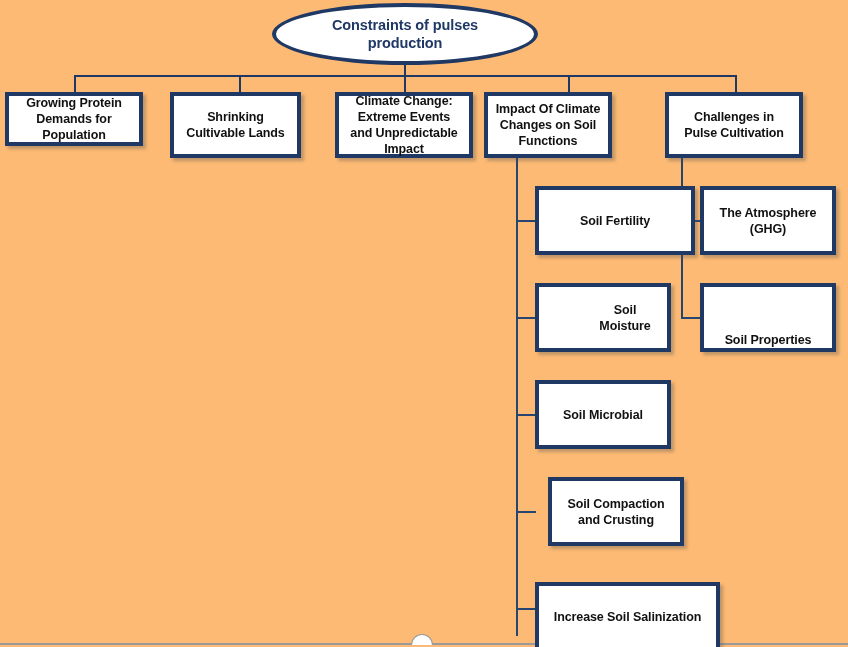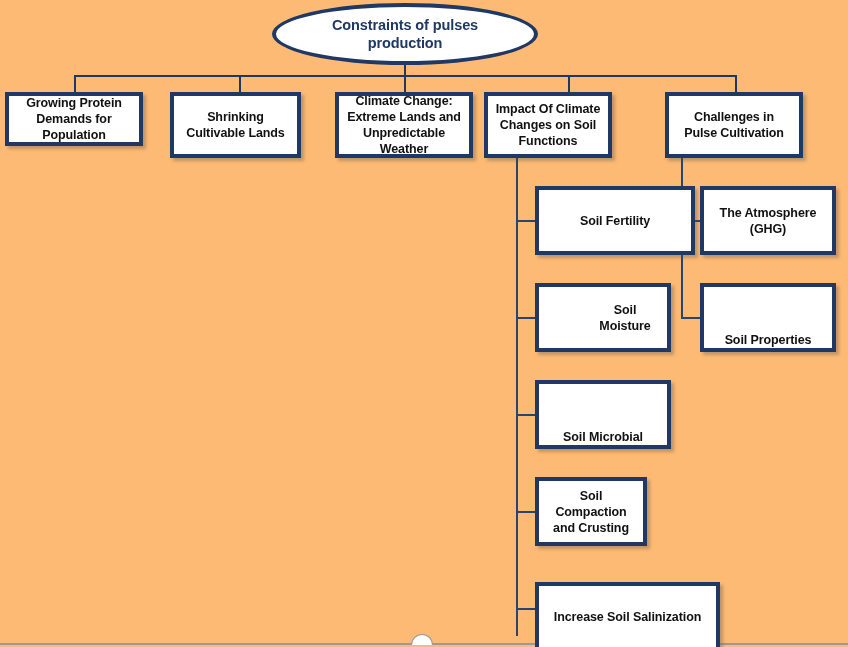--- a/index.html
+++ b/index.html
@@ -122,21 +122,21 @@
 
   <div class="node lvl1" style="left:5px; top:92px; width:138px; height:54px;">
     <span class="label">Growing Protein Demands for Population</span>
   </div>
 
   <div class="node lvl1" style="left:170px; top:92px; width:131px; height:66px;">
     <span class="label">Shrinking Cultivable Lands</span>
   </div>
 
   <div class="node lvl1" style="left:335px; top:92px; width:138px; height:66px;">
-    <span class="label">Climate Change: Extreme Lands and Unpredictable Weather</span>
+    <span class="label">Climate Change: Extreme Events and Unpredictable Impact</span>
   </div>
 
   <div class="node lvl1" style="left:484px; top:92px; width:128px; height:66px;">
     <span class="label">Impact Of Climate Changes on Soil Functions</span>
   </div>
 
   <div class="node lvl1" style="left:665px; top:92px; width:138px; height:66px;">
     <span class="label">Challenges in Pulse Cultivation</span>
   </div>
 
@@ -149,25 +149,25 @@
   <div class="conn thin h" style="left:516px; top:608px; width:20px;"></div>
 
   <div class="node lvl2" style="left:535px; top:186px; width:160px; height:69px;">
     <span class="label">Soil Fertility</span>
   </div>
 
   <div class="node lvl2" style="left:535px; top:283px; width:136px; height:69px;padding-left:44px;">
     <span class="label">Soil Moisture</span>
   </div>
 
-  <div class="node lvl2" style="left:535px; top:380px; width:136px; height:69px;align-items:flex-end;">
+  <div class="node lvl2" style="left:535px; top:380px; width:136px; height:69px;">
     <span class="label">Soil Microbial</span>
   </div>
 
-  <div class="node lvl2" style="left:535px; top:477px; width:112px; height:69px;align-items:center;">
+  <div class="node lvl2" style="left:548px; top:477px; width:136px; height:69px;align-items:center;">
     <span class="label">Soil Compaction and Crusting</span>
   </div>
 
   <div class="node lvl2" style="left:535px; top:582px; width:185px; height:69px;">
     <span class="label">Increase Soil Salinization</span>
   </div>
 
   <div class="conn thin v" style="left:681px; top:158px; height:159px;"></div>
 
   <div class="conn thin h" style="left:681px; top:220px; width:20px;"></div>

